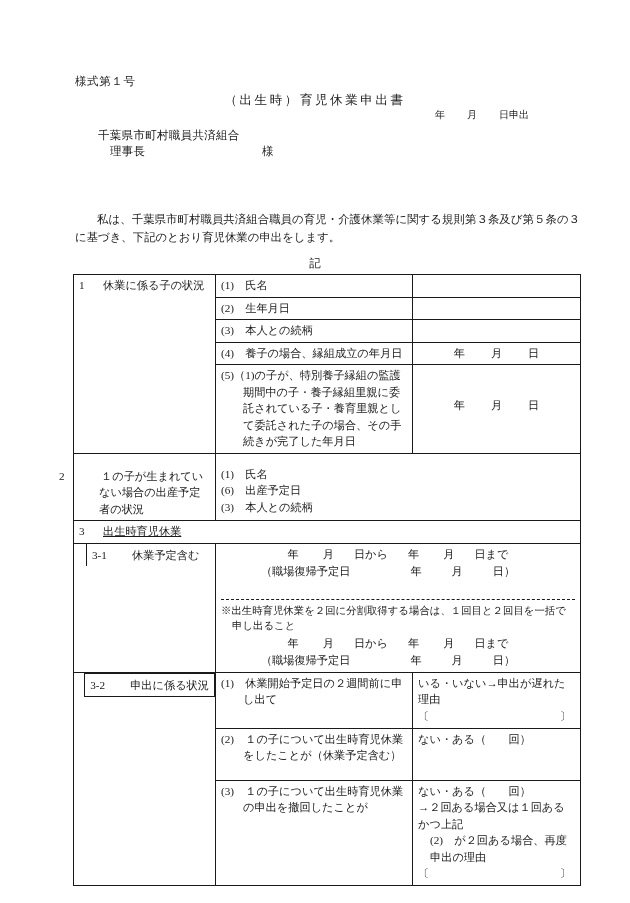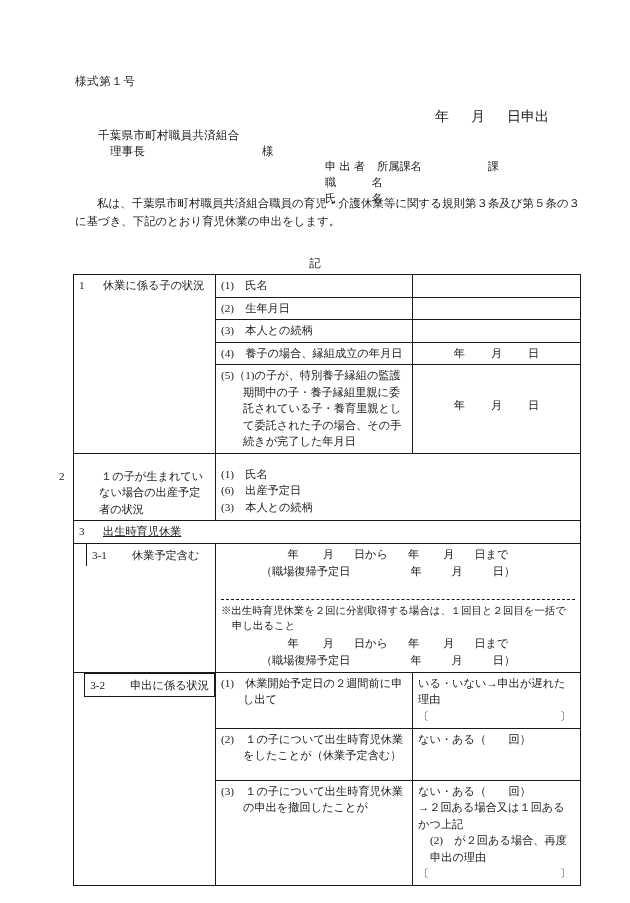--- a/index.html
+++ b/index.html
@@ -35,21 +35,21 @@
     left: 0; top: 92px;
     width: 630px;
     text-align: center;
     font-size: 12.5px;
     letter-spacing: 2.6px;
     white-space: nowrap;
   }
   .submit-date {
     position: absolute;
     left: 435px; top: 108px;
-    font-size: 14px;
+    font-size: 10px;
     white-space: nowrap;
   }
   .submit-date .gap { display: inline-block; width: 22px; }
   .org-name {
     position: absolute;
     left: 98px; top: 128px;
     font-size: 11.5px;
     letter-spacing: 0.3px;
     white-space: nowrap;
   }
@@ -84,21 +84,21 @@
     letter-spacing: 12px;
   }
   .applicant .ka {
     display: inline-block;
     margin-left: 66px;
   }
 
   
   .intro {
     position: absolute;
-    left: 75px; top: 194px;
+    left: 75px; top: 210px;
     width: 505px;
     font-size: 11.4px;
     line-height: 18px;
     text-align: justify;
     text-justify: inter-ideograph;
   }
   .intro .indent { display: inline-block; width: 22px; }
 
   .ki {
     position: absolute;
@@ -202,40 +202,30 @@
     text-indent: 0;
   }
 </style>
 </head>
 <body>
 
 <div class="page">
 
   <div class="form-code">様式第１号</div>
 
+  <div class="doc-title">（出生時）育児休業申出書</div>
 
   <div class="submit-date">
     <span>年</span><span class="gap"></span><span>月</span><span class="gap"></span><span>日申出</span>
   </div>
 
   <div class="org-name">千葉県市町村職員共済組合</div>
   <div class="org-role">理事長</div>
   <div class="org-honorific">様</div>
 
-  <div class="applicant">
-    <div>
-      <span class="lbl">申出者</span><span>所属課名</span><span class="ka">課</span>
-    </div>
-    <div>
-      <span class="lbl2">職　名</span>
-    </div>
-    <div>
-      <span class="lbl2">氏　名</span>
-    </div>
-  </div>
 
   <div class="intro"><span class="indent"></span><span>私は、千葉県市町村職員共済組合職員の育児・介護休業等に関する規則第３条及び第５条の３に基づき、下記のとおり育児休業の申出をします。</span></div>
 
   <div class="ki">記</div>
 
   <div class="tbl-wrap">
     <table class="form">
       <colgroup>
         <col class="c-label">
         <col class="c-mid">

